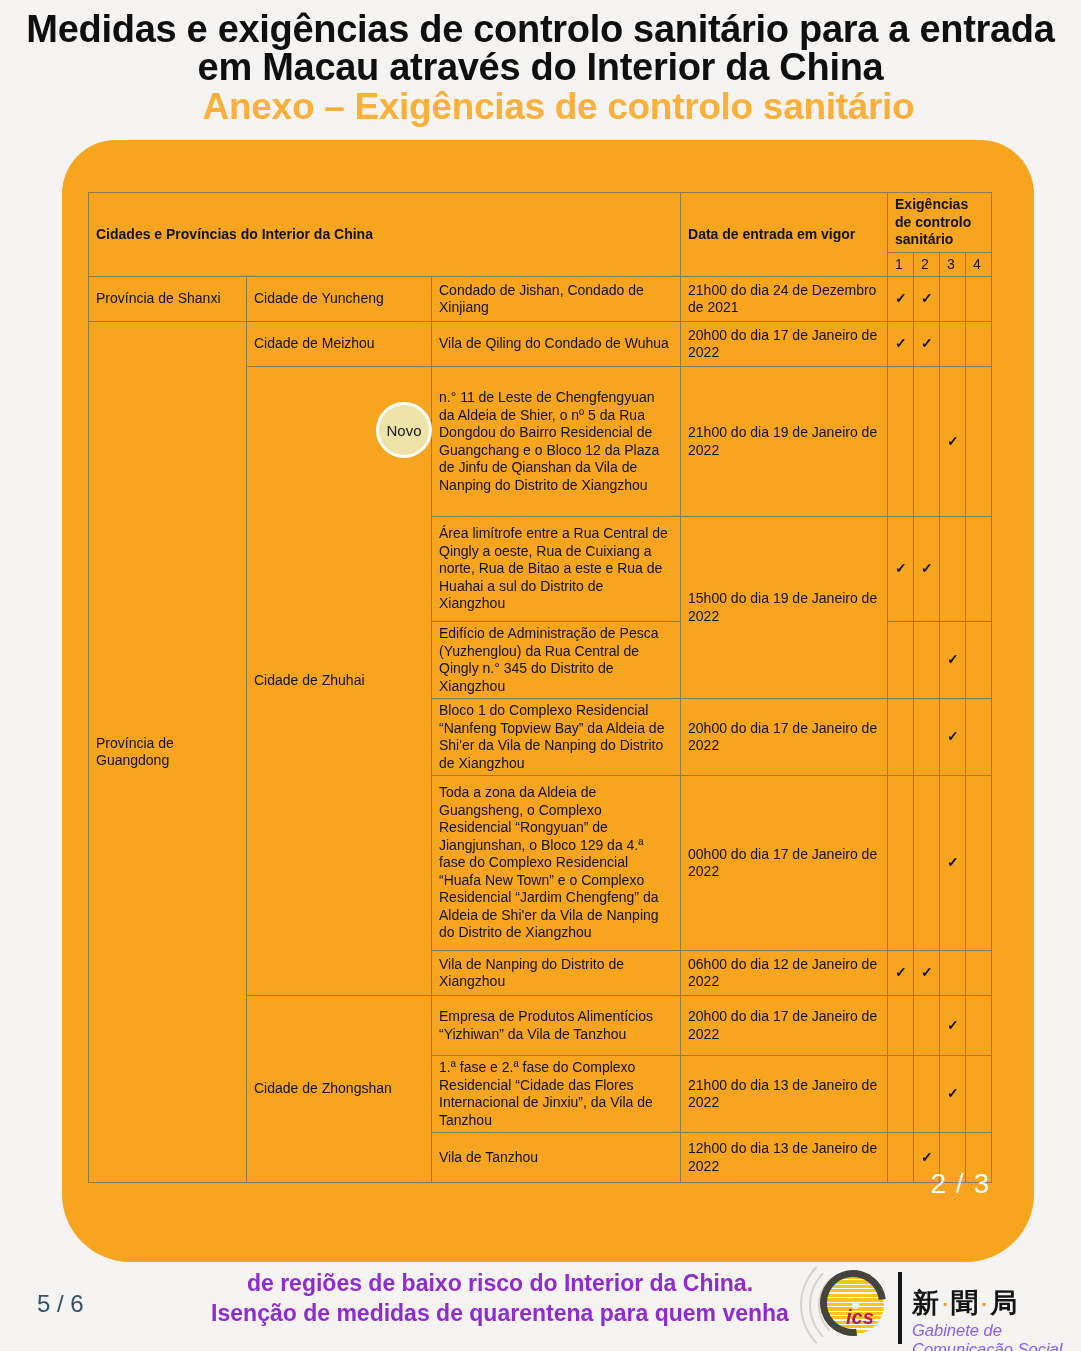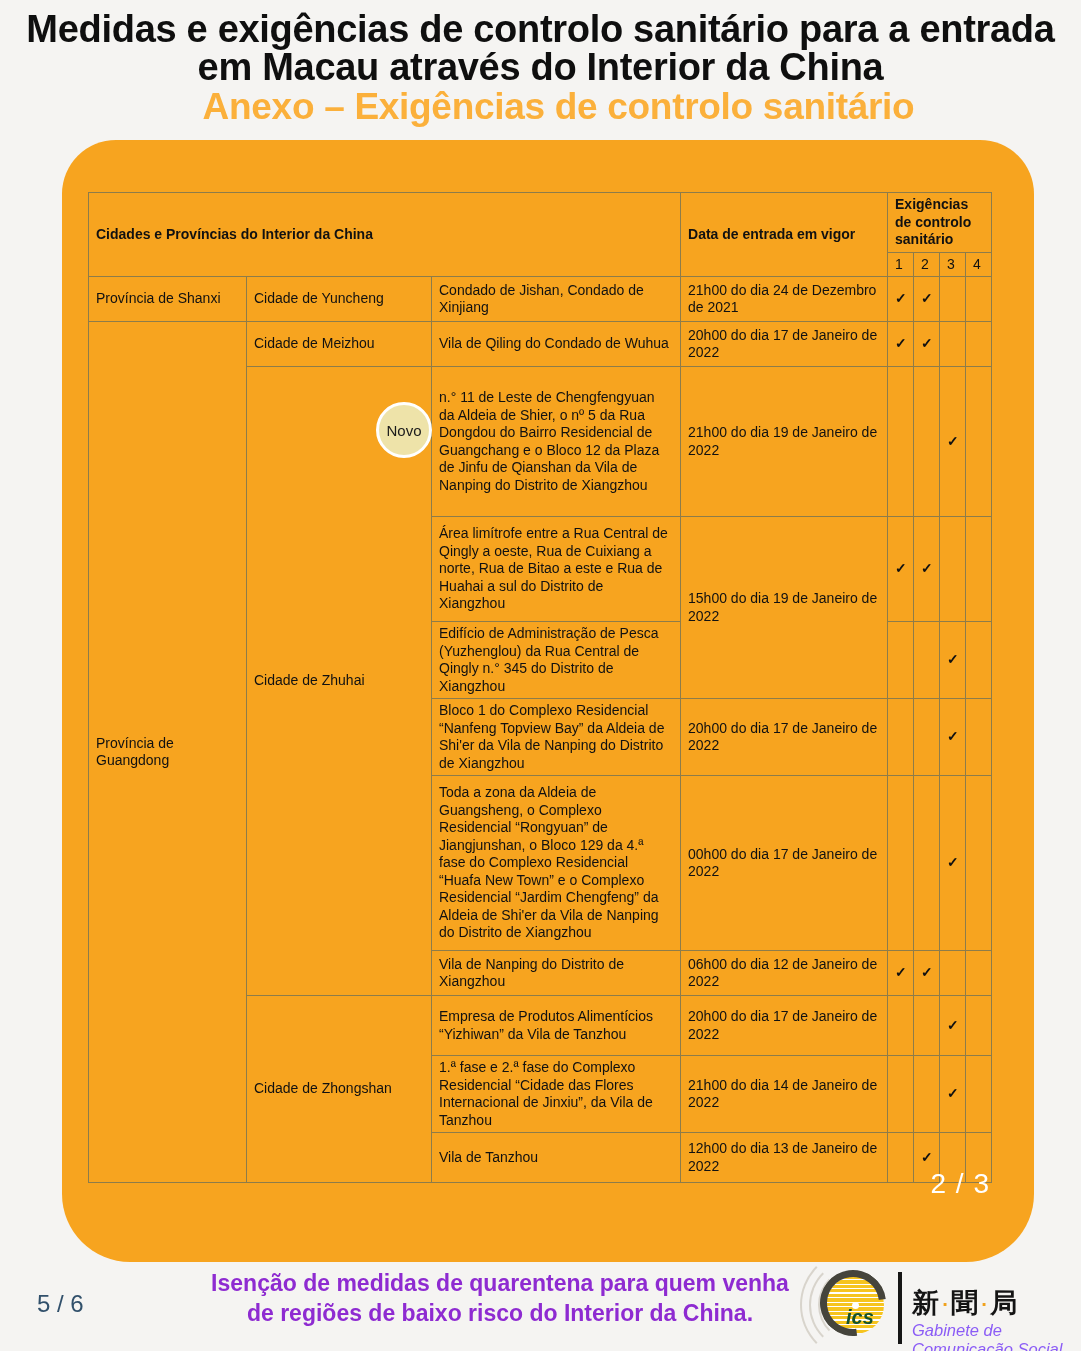--- a/index.html
+++ b/index.html
@@ -63,21 +63,21 @@
     background:repeating-linear-gradient(180deg,#F6C41F 0 3px,#ffffff 3px 4.5px);
   }
   .crescent {
     position:absolute; left:28px; top:8px; width:66px; height:66px;
     border:7px solid #45443c; border-right-color:transparent;
     border-radius:50%; transform:rotate(38deg);
   }
   .ball-dot { position:absolute; left:60px; top:40px; width:7px; height:7px; background:#fff; border-radius:50%; }
   .ics-letters {
     position:absolute; left:54px; top:44px; font-weight:bold; font-style:italic;
-    font-size:20px; color:#14532d;
+    font-size:20px; color:#be185d;
   }
   .logo-bar { position:absolute; left:106px; top:10px; width:4px; height:72px; background:#161616; }
   .logo-text { position:absolute; left:120px; top:4px;margin-top:19px; }
   .cjk { font-size:27px; color:#141414; font-weight:bold; font-family:"DejaVu Sans", sans-serif; letter-spacing:2px; }
   .cjk .cdot { color:#F0A21E; font-size:16px; vertical-align:middle; margin:0 1px; font-weight:bold; }
   .pt-name { font-style:italic; font-size:16.5px; color:#8b5cf6; line-height:19px; }
 </style>
 </head>
 <body>
 
@@ -187,21 +187,21 @@
           <td class="city" rowspan="3">Cidade de Zhongshan</td>
           <td class="local">Empresa de Produtos Alimentícios “Yizhiwan” da Vila de Tanzhou</td>
           <td class="date">20h00 do dia 17 de Janeiro de 2022</td>
           <td class="chk"></td>
           <td class="chk"></td>
           <td class="chk">✓</td>
           <td class="chk"></td>
         </tr>
         <tr style="height:75px">
           <td class="local">1.ª fase e 2.ª fase do Complexo Residencial “Cidade das Flores Internacional de Jinxiu”, da Vila de Tanzhou</td>
-          <td class="date">21h00 do dia 14 de Janeiro de 2022</td>
+          <td class="date">21h00 do dia 13 de Janeiro de 2022</td>
           <td class="chk"></td>
           <td class="chk"></td>
           <td class="chk">✓</td>
           <td class="chk"></td>
         </tr>
         <tr style="height:50px">
           <td class="local">Vila de Tanzhou</td>
           <td class="date">12h00 do dia 13 de Janeiro de 2022</td>
           <td class="chk"></td>
           <td class="chk">✓</td>
@@ -211,22 +211,22 @@
       </tbody>
     </table>
 
     <div class="novo">Novo</div>
     <div class="page-badge">2 / 3</div>
   </div>
 
   <div class="page-indicator">5 / 6</div>
 
   <div class="exemption">
+    <div>de regiões de baixo risco do Interior da China.</div>
     <div>Isenção de medidas de quarentena para quem venha</div>
-    <div>de regiões de baixo risco do Interior da China.</div>
   </div>
 
   <div class="logo">
     <span class="arc arc1"></span>
     <span class="arc arc2"></span>
     <span class="arc arc3"></span>
     <span class="ball"></span>
     <span class="crescent"></span>
     <span class="ball-dot"></span>
     <span class="ics-letters">ics</span>

